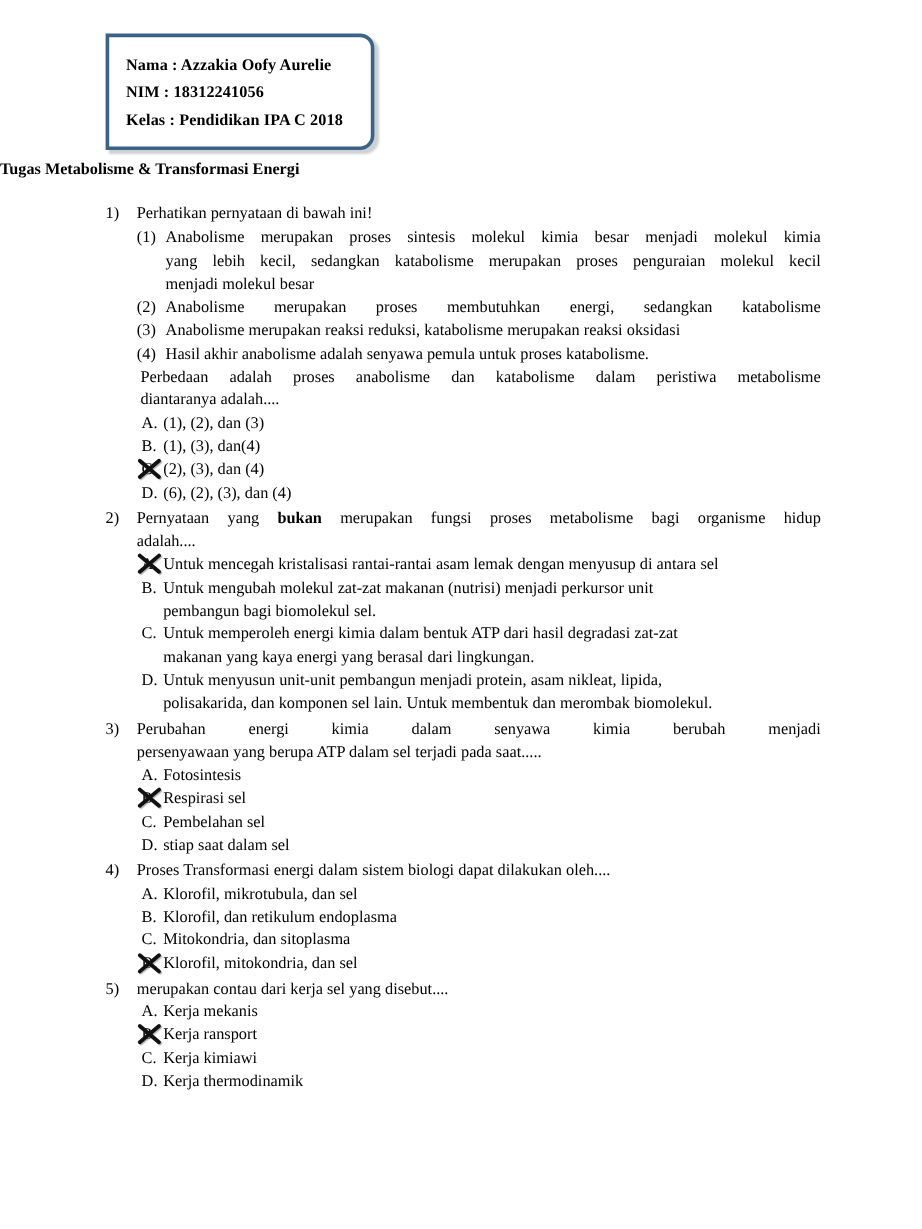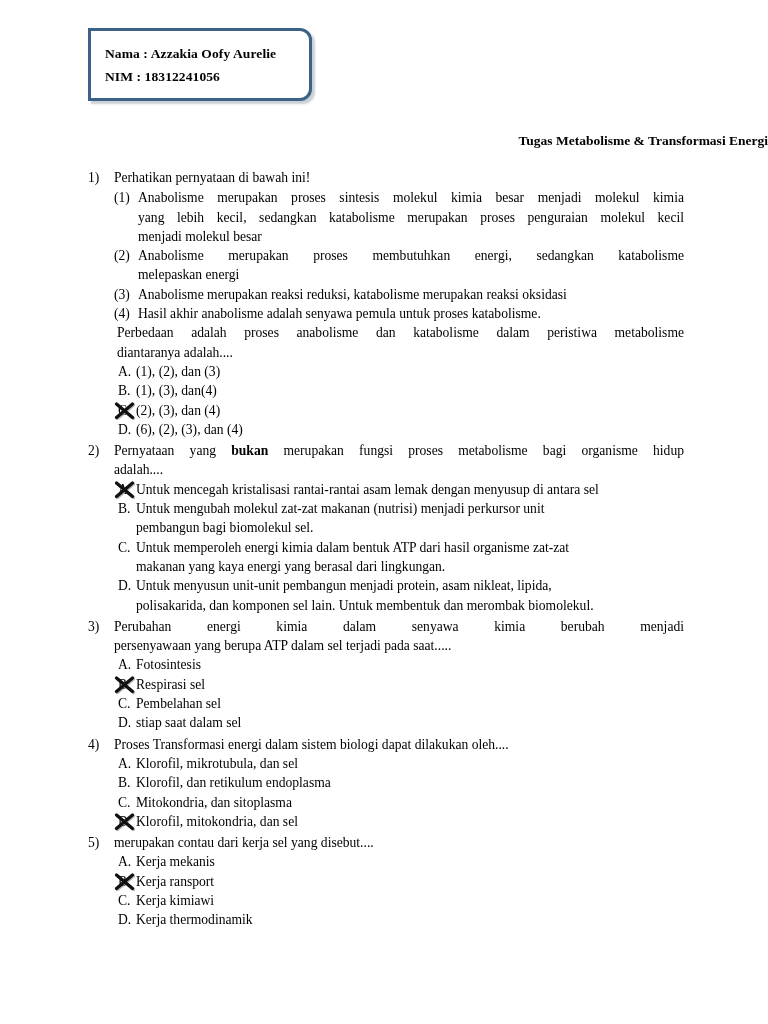--- a/index.html
+++ b/index.html
@@ -47,21 +47,21 @@
     white-space: nowrap;
     letter-spacing: 0.1px;
   }
 
   
   .doc-title {
     position: absolute;
     left: 0;
     right: 0;
     top: 133px;
-    text-align: right;
+    text-align: left;
     font-weight: bold;
     font-size: 13.5px;
   }
 
   
   .content {
     position: absolute;
     left: 88px;
     top: 166px;
     width: 596px;
@@ -163,20 +163,21 @@
 </style>
 </head>
 <body>
 
 <div class="page">
 
   <div class="id-box-wrap">
     <div class="id-box" style="border-color: rgb(61, 98, 136);">
       <div class="id-line">Nama : Azzakia Oofy Aurelie</div>
       <div class="id-line">NIM : 18312241056</div>
+      <div class="id-line">Kelas : Pendidikan IPA C 2018</div>
     </div>
   </div>
 
   <div class="doc-title">Tugas Metabolisme &amp; Transformasi Energi</div>
 
   <div class="content">
 
     <div class="q-block">
       <div class="q-head">
         <div class="q-num">1)</div>
@@ -191,21 +192,20 @@
             <span class="jline spread">Anabolisme merupakan proses sintesis molekul kimia besar menjadi molekul kimia</span>
             <span class="jline spread">yang lebih kecil, sedangkan katabolisme merupakan proses penguraian molekul kecil</span>
             <span class="jline">menjadi molekul besar</span>
           </div>
         </div>
 
         <div class="stmt">
           <div class="stmt-num">(2)</div>
           <div class="stmt-body">
             <span class="jline spread">Anabolisme merupakan proses membutuhkan energi, sedangkan katabolisme</span>
-            <span class="jline">melepaskan energi</span>
           </div>
         </div>
 
         <div class="stmt">
           <div class="stmt-num">(3)</div>
           <div class="stmt-body">Anabolisme merupakan reaksi reduksi, katabolisme merupakan reaksi oksidasi</div>
         </div>
 
         <div class="stmt">
           <div class="stmt-num">(4)</div>
@@ -269,21 +269,21 @@
         <div class="opt">
           <div class="opt-letter tight">B.</div>
           <div class="opt-body">
             <span class="jline">Untuk mengubah molekul zat-zat makanan (nutrisi) menjadi perkursor unit</span>
             <span class="jline">pembangun bagi biomolekul sel.</span>
           </div>
         </div>
         <div class="opt">
           <div class="opt-letter tight">C.</div>
           <div class="opt-body">
-            <span class="jline">Untuk memperoleh energi kimia dalam bentuk ATP dari hasil organisme zat-zat</span>
+            <span class="jline">Untuk memperoleh energi kimia dalam bentuk ATP dari hasil degradasi zat-zat</span>
             <span class="jline">makanan yang kaya energi yang berasal dari lingkungan.</span>
           </div>
         </div>
         <div class="opt">
           <div class="opt-letter tight">D.</div>
           <div class="opt-body">
             <span class="jline">Untuk menyusun unit-unit pembangun menjadi protein, asam nikleat, lipida,</span>
             <span class="jline">polisakarida, dan komponen sel lain. Untuk membentuk dan merombak biomolekul.</span>
           </div>
         </div>

